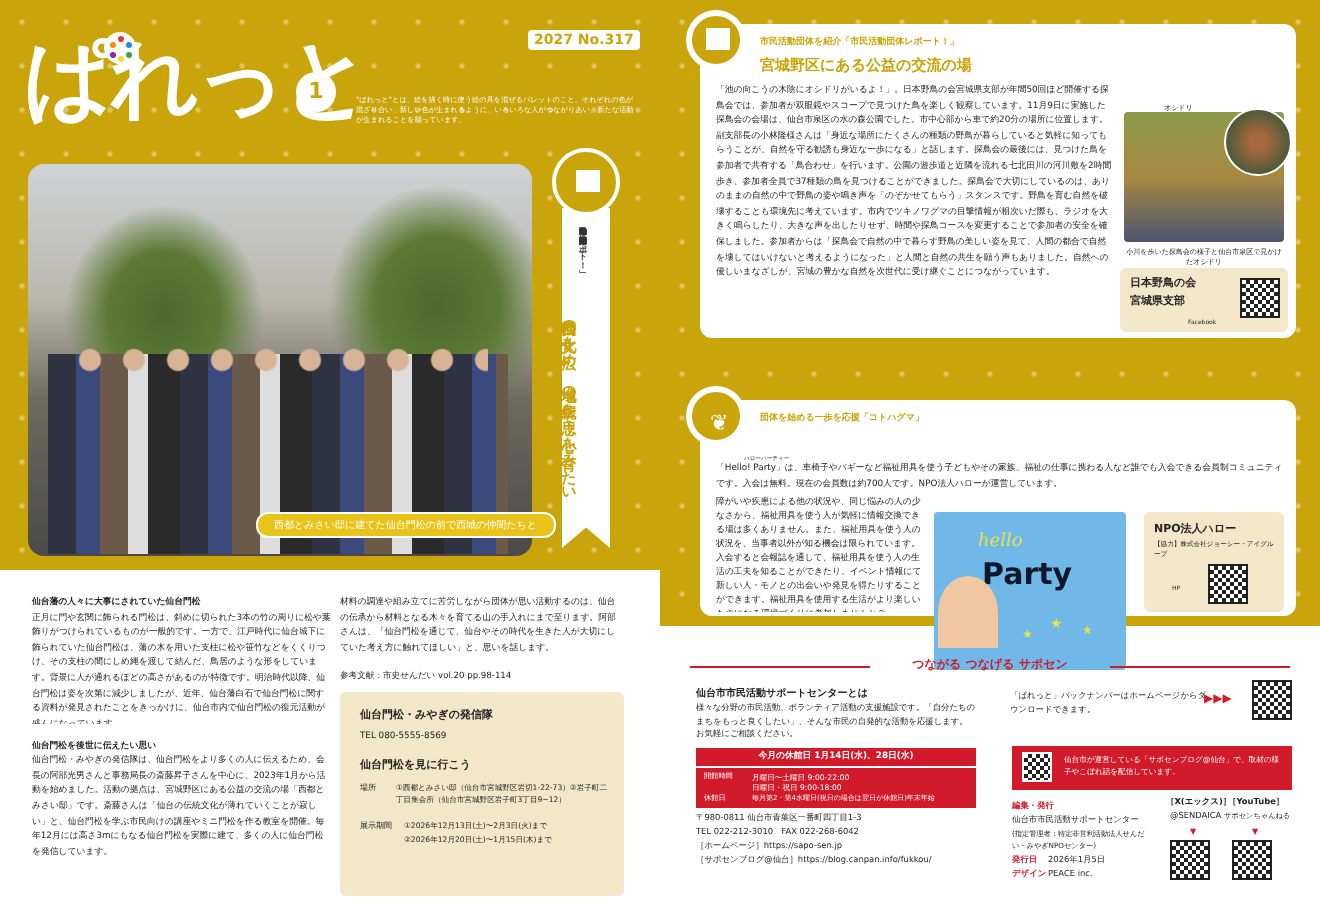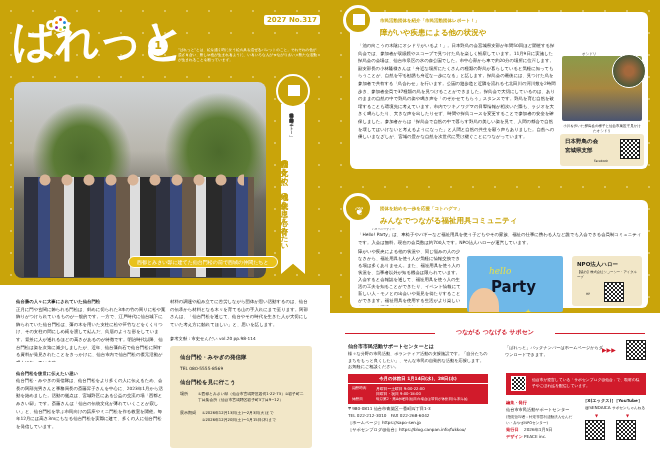--- a/index.html
+++ b/index.html
@@ -32,21 +32,21 @@
 #card2{left:20px;top:200px;width:298px;height:108px}
 .card-icon{position:absolute;width:28px;height:28px;border-radius:50%;background:#c9a40a;border:2px solid #fff;box-shadow:0 0 0 1px #fff}
 .card-kicker{position:absolute;font-size:4.5px;color:#c9a40a;font-weight:bold}
 .card-title{position:absolute;font-size:7.5px;color:#c9a40a;font-weight:bold}
 .body-text{position:absolute;font-size:4.4px;line-height:7.6px;color:#222}
 .side-photo{position:absolute;left:212px;top:44px;width:80px;height:65px;background:linear-gradient(180deg,#8c9a4a 0%,#a88740 50%,#4b5570 100%);border-radius:2px}
 .inset-circle{position:absolute;left:262px;top:42px;width:34px;height:34px;border-radius:50%;background:radial-gradient(circle,#a4683c 20%,#4d5a3a 70%);border:1px solid #fff}
 .side-caption{position:absolute;left:212px;top:112px;width:80px;font-size:3.5px;text-align:center;line-height:5px}
 .info-box{position:absolute;background:#f2e7c8;border-radius:3px}
 .qr{position:absolute;background:repeating-conic-gradient(#222 0 25%,#fff 0 50%) 0 0/4px 4px;border:1.5px solid #222}
-.party{position:absolute;left:117px;top:56px;width:96px;height:56px;background:#6fb8e8;border-radius:2px;overflow:hidden}
+.party{position:absolute;left:117px;top:56px;width:96px;height:79px;background:#6fb8e8;border-radius:2px;overflow:hidden}
 .party-word{position:absolute;left:24px;top:22px;color:#0f172a;font-size:15px;font-weight:bold}
 .party-hello{position:absolute;left:22px;top:10px;color:#e8e14a;font-size:9px;font-style:italic;font-family:"DejaVu Serif",serif}
 .party-kid{position:absolute;left:2px;top:32px;width:30px;height:36px;border-radius:50% 50% 0 0;background:#f0c7a0}
 .lower-left{position:absolute;font-size:4.4px;line-height:7.6px}
 .lower-left .h{font-weight:bold}
 .bottom-header{position:absolute;left:345px;top:328px;width:300px;height:10px;font-size:6px;color:#d11b2b;font-weight:bold;text-align:center}
 .bottom-header:before,.bottom-header:after{content:"";position:absolute;top:5px;width:90px;border-top:1px solid #d11b2b}
 .bottom-header:before{left:0}.bottom-header:after{right:0}
 .red-bar{position:absolute;background:#d11b2b;color:#fff;font-size:4.4px}
 .small{font-size:4.2px;line-height:6.6px}
@@ -86,40 +86,39 @@
     <div class="ribbon-head">仙台門松の文化を広め、地域の伝統を思う心を育みたい</div>
   </div>
 </div>
 
 <div id="right-top" class="gold dots">
   <div id="card1" class="card">
     <div class="card-icon" style="left:-6px;top:-6px">
       <div class="flag" style="left:7px;top:6px"></div>
     </div>
     <div class="card-kicker" style="left:30px;top:6px">市民活動団体を紹介「市民活動団体レポート！」</div>
-    <div class="card-title" style="left:30px;top:16px">障がいや疾患による他の状況や</div>
+    <div class="card-title" style="left:30px;top:16px">宮城野区にある公益の交流の場</div>
     <div class="body-text" style="left:8px;top:30px;width:198px;height:124px;overflow:hidden">「池の向こうの木陰にオシドリがいるよ！」。日本野鳥の会宮城県支部が年間50回ほど開催する探鳥会では、参加者が双眼鏡やスコープで見つけた鳥を楽しく観察しています。11月9日に実施した探鳥会の会場は、仙台市泉区の水の森公園でした。市中心部から車で約20分の場所に位置します。副支部長の小林隆様さんは「身近な場所にたくさんの種類の野鳥が暮らしていると気軽に知ってもらうことが、自然を守る勧誘も身近な一歩になる」と話します。探鳥会の最後には、見つけた鳥を参加者で共有する「鳥合わせ」を行います。公園の遊歩道と近隣を流れる七北田川の河川敷を2時間歩き、参加者全員で37種類の鳥を見つけることができました。探鳥会で大切にしているのは、ありのままの自然の中で野鳥の姿や鳴き声を「のぞかせてもらう」スタンスです。野鳥を育む自然を破壊することも環境先に考えています。市内でツキノワグマの目撃情報が相次いだ際も、ラジオを大きく鳴らしたり、大きな声を出したりせず、時間や探鳥コースを変更することで参加者の安全を確保しました。参加者からは「探鳥会で自然の中で暮らす野鳥の美しい姿を見て、人間の都合で自然を壊してはいけないと考えるようになった」と人間と自然の共生を願う声もありました。自然への優しいまなざしが、宮城の豊かな自然を次世代に受け継ぐことにつながっています。</div>
     <div class="side-photo"></div>
     <div class="inset-circle"></div>
     <div style="position:absolute;left:232px;top:40px;font-size:3.5px">オシドリ</div>
     <div class="side-caption">小川を歩いた探鳥会の様子と仙台市泉区で見かけたオシドリ</div>
     <div class="info-box" style="left:210px;top:122px;width:84px;height:32px">
       <div style="position:absolute;left:5px;top:4px;font-size:5.5px;font-weight:bold">日本野鳥の会</div>
       <div style="position:absolute;left:5px;top:13px;font-size:5.5px;font-weight:bold">宮城県支部</div>
       <div style="position:absolute;left:34px;top:25px;font-size:3px">Facebook</div>
       <div class="qr" style="left:60px;top:5px;width:20px;height:20px"></div>
     </div>
   </div>
 
   <div id="card2" class="card">
     <div class="card-icon" style="left:-6px;top:-6px">
       <div style="position:absolute;left:9px;top:10px;color:#fff;font-size:11px;line-height:1">❦</div>
     </div>
     <div class="card-kicker" style="left:30px;top:6px">団体を始める一歩を応援「コトハグマ」</div>
-    <div class="card-title" style="left:30px;top:16px">みんなでつながる福祉用具コミュニティ</div>
     <div style="position:absolute;left:22px;top:27px;font-size:2.8px">ハローパーティー</div>
     <div class="body-text" style="left:8px;top:31px;width:284px;height:16px;overflow:hidden">「Hello! Party」は、車椅子やバギーなど福祉用具を使う子どもやその家族、福祉の仕事に携わる人など誰でも入会できる会員制コミュニティです。入会は無料。現在の会員数は約700人です。NPO法人ハローが運営しています。</div>
     <div class="body-text" style="left:8px;top:48px;width:106px;height:58px;overflow:hidden;line-height:7px">障がいや疾患による他の状況や、同じ悩みの人の少なさから、福祉用具を使う人が気軽に情報交換できる場は多くありません。また、福祉用具を使う人の状況を、当事者以外が知る機会は限られています。入会すると会報誌を通して、福祉用具を使う人の生活の工夫を知ることができたり、イベント情報にて新しい人・モノとの出会いや発見を得たりすることができます。福祉用具を使用する生活がより楽しいものになる環境づくりに参加しませんか？</div>
     <div class="party">
       <div class="party-hello">hello</div>
       <div class="party-word">Party</div>
       <div class="party-kid"></div>
       <div style="position:absolute;left:58px;top:52px;color:#e8e14a;font-size:7px">★</div>
       <div style="position:absolute;left:44px;top:58px;color:#e8e14a;font-size:6px">★</div>
       <div style="position:absolute;left:74px;top:56px;color:#e8e14a;font-size:6px">★</div>

